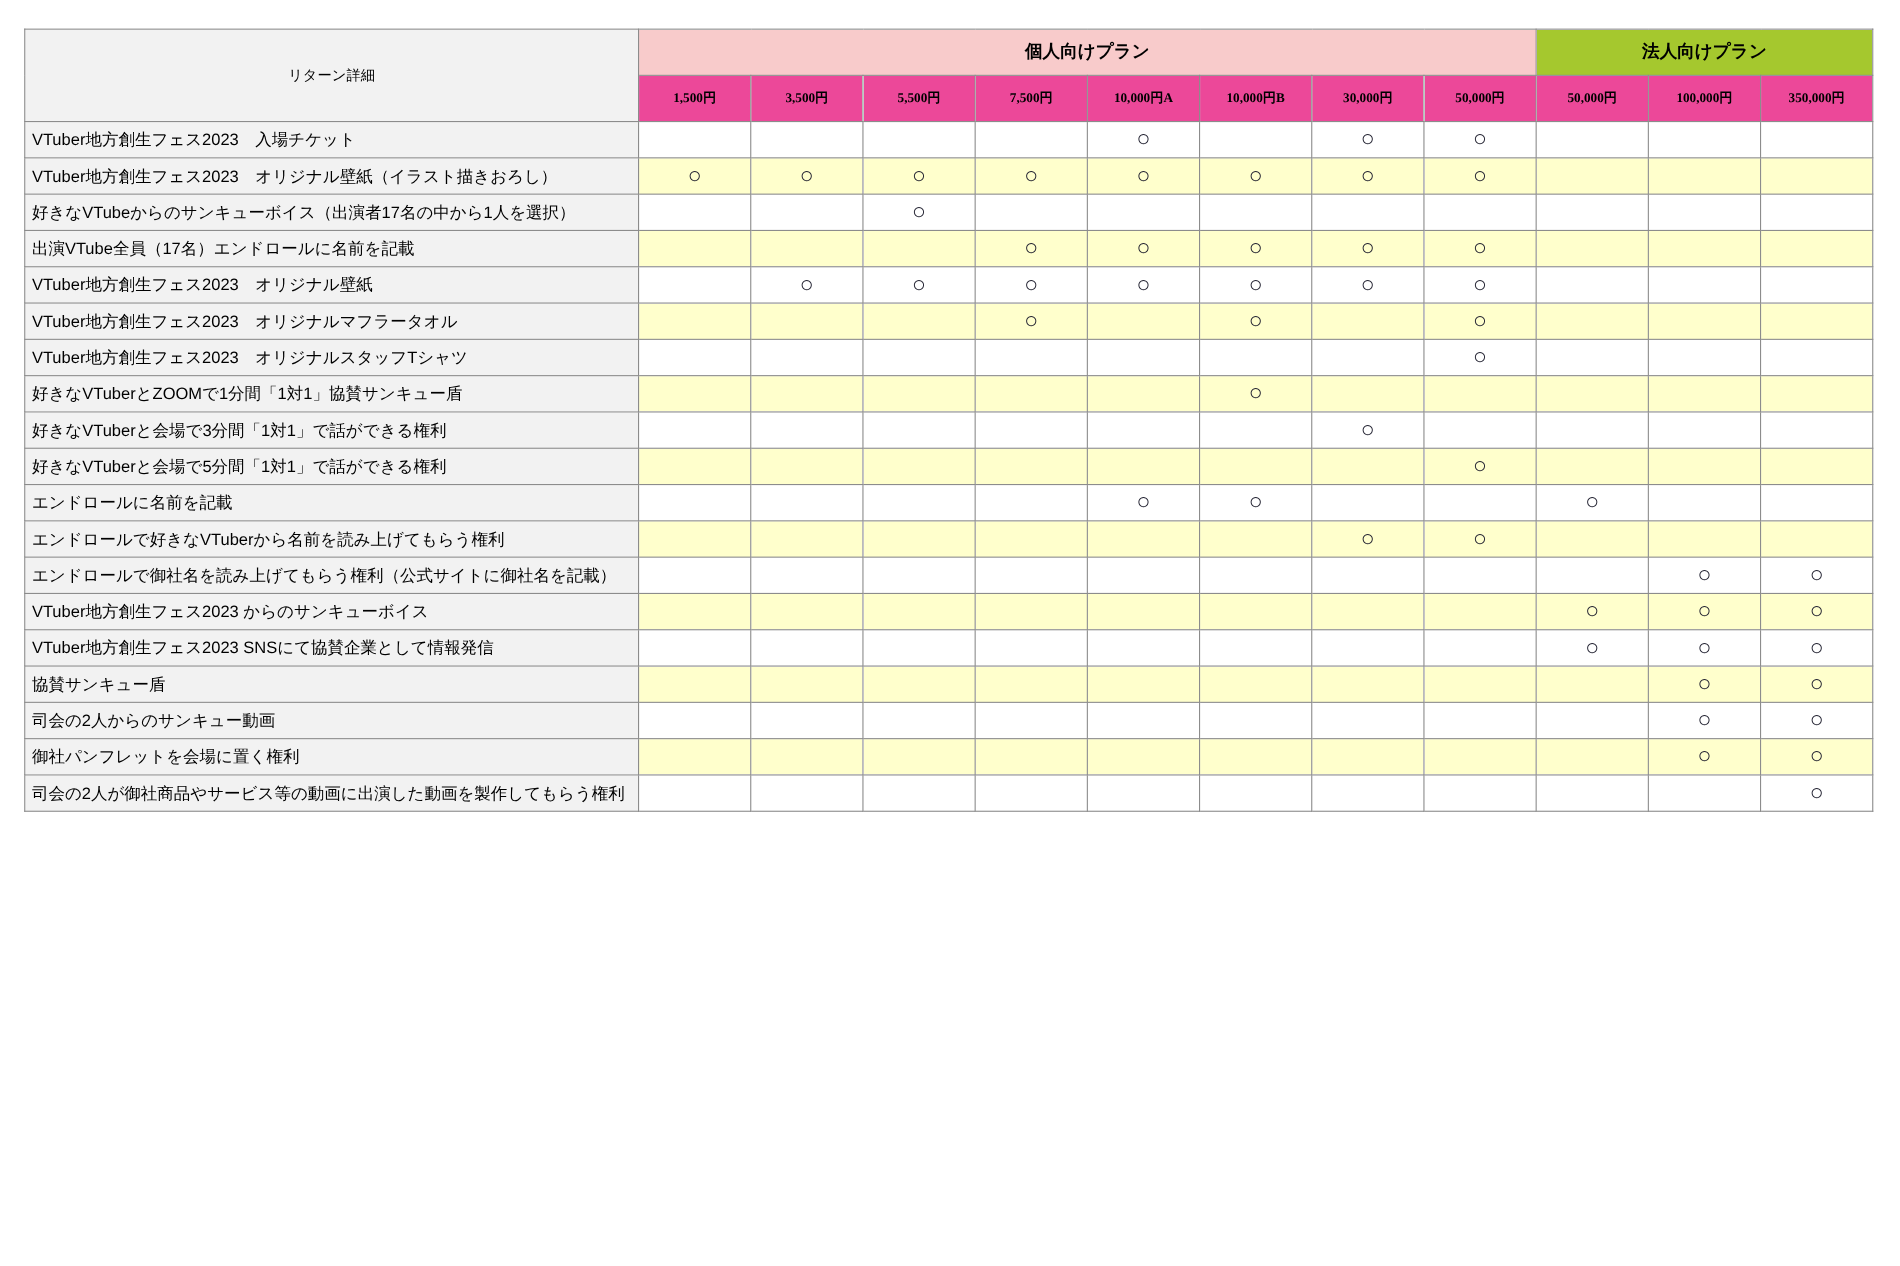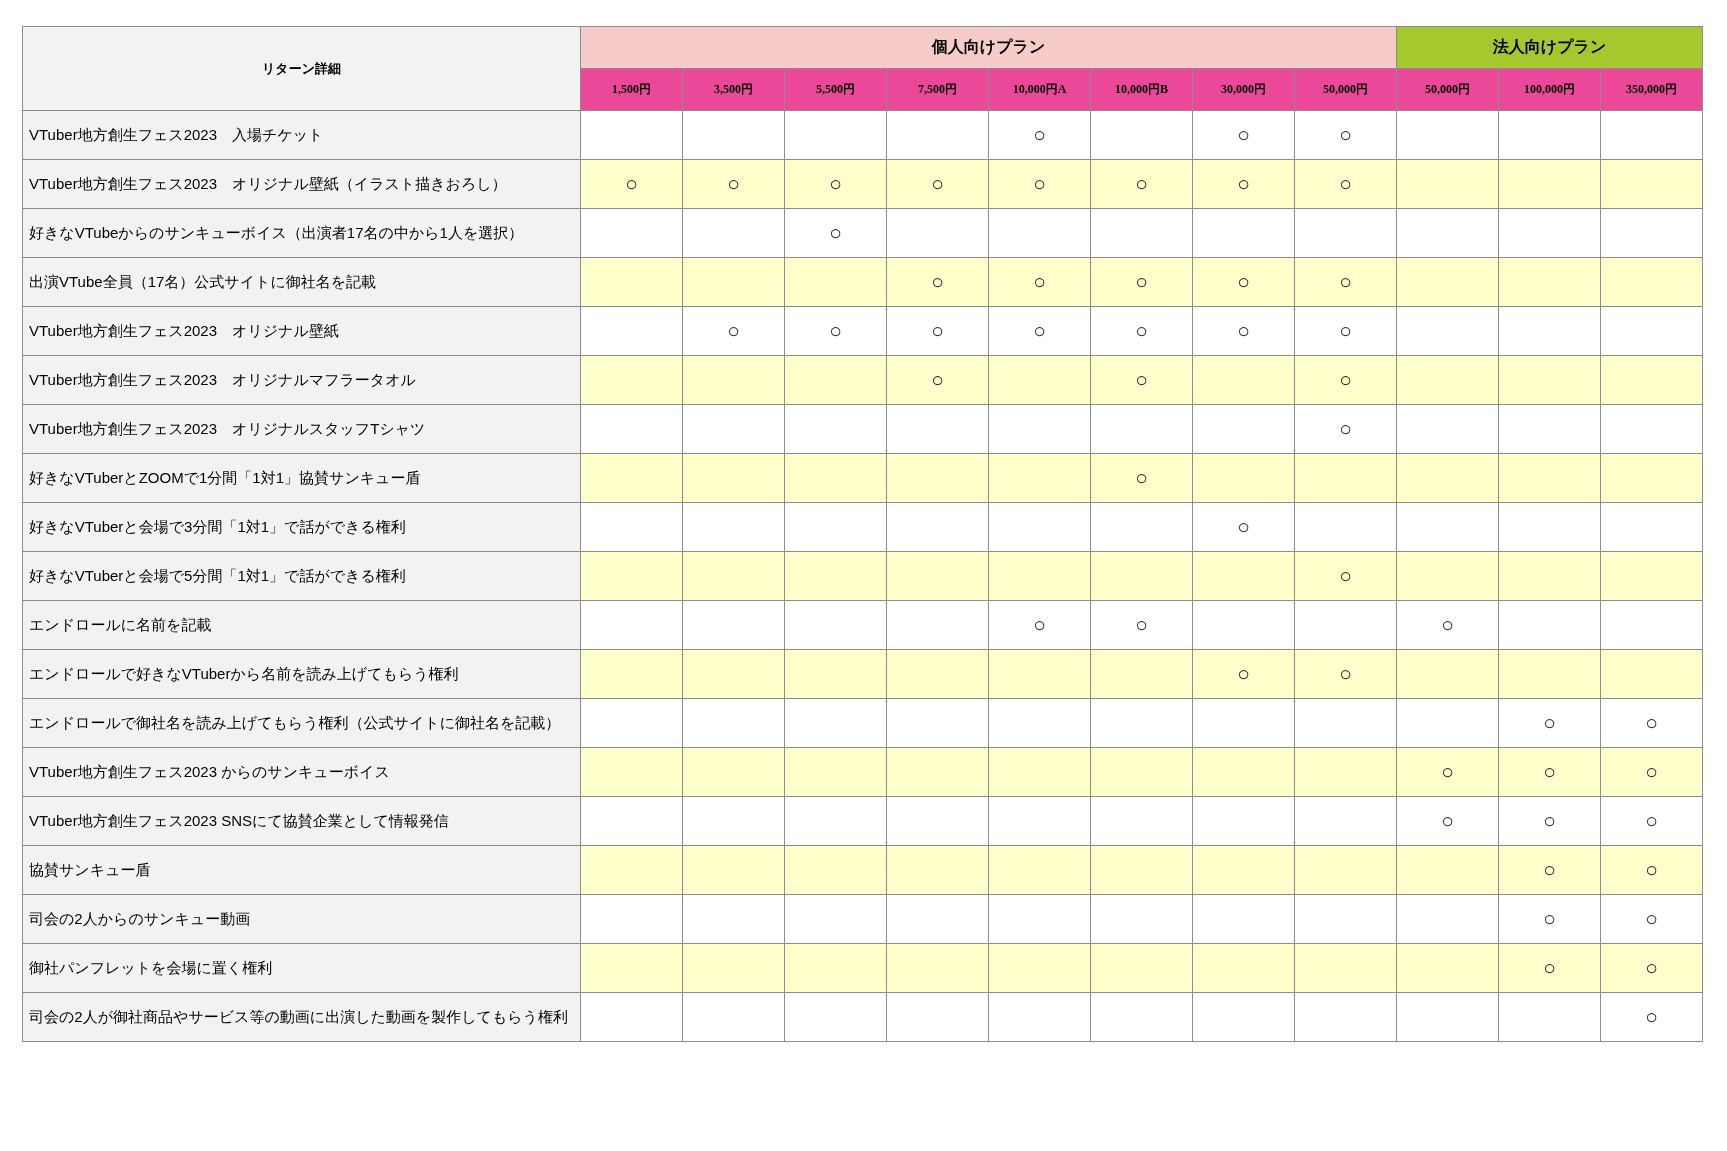--- a/index.html
+++ b/index.html
@@ -37,42 +37,42 @@
   col.c-data{width:102px;}
   th,td{
     border:1px solid var(--border);
     padding:0;
     overflow:hidden;
     white-space:nowrap;
   }
   thead tr{height:42px;}
   th.detail-h{
     background:var(--labelbg);
-    font-weight:700;
+    font-weight:400;
     font-size:13px;
     text-align:center;
     vertical-align:middle;
   }
   th.grp{
     font-size:16px;
     font-weight:700;
     text-align:center;
     vertical-align:middle;
   }
   th.grp-personal{background:var(--personal);}
   th.grp-corp{background:var(--corporate);}
   th.price{
     background:#ec4899;
     font-size:12px;
     font-weight:700;
     text-align:center;
     vertical-align:middle;
     font-family:Liberation Serif, serif;
   }
-  tbody tr{height:49px;}
+  tbody tr{height:33px;}
   td.lbl{
     background:var(--labelbg);
     font-size:15px;
     text-align:left;
     vertical-align:middle;
     padding-left:6px;
   }
   td.cell{
     background:#FFFFFF;
     text-align:center;
@@ -163,21 +163,21 @@
           <td class="cell"></td>
           <td class="cell"></td>
           <td class="cell"></td>
           <td class="cell"></td>
           <td class="cell"></td>
           <td class="cell"></td>
           <td class="cell"></td>
           <td class="cell"></td>
         </tr>
         <tr class="stripe">
-          <td class="lbl">出演VTube全員（17名）公式サイトに御社名を記載</td>
+          <td class="lbl">出演VTube全員（17名）エンドロールに名前を記載</td>
           <td class="cell"></td>
           <td class="cell"></td>
           <td class="cell"></td>
           <td class="cell"><span class="mark">○</span></td>
           <td class="cell"><span class="mark">○</span></td>
           <td class="cell"><span class="mark">○</span></td>
           <td class="cell"><span class="mark">○</span></td>
           <td class="cell"><span class="mark">○</span></td>
           <td class="cell"></td>
           <td class="cell"></td>

